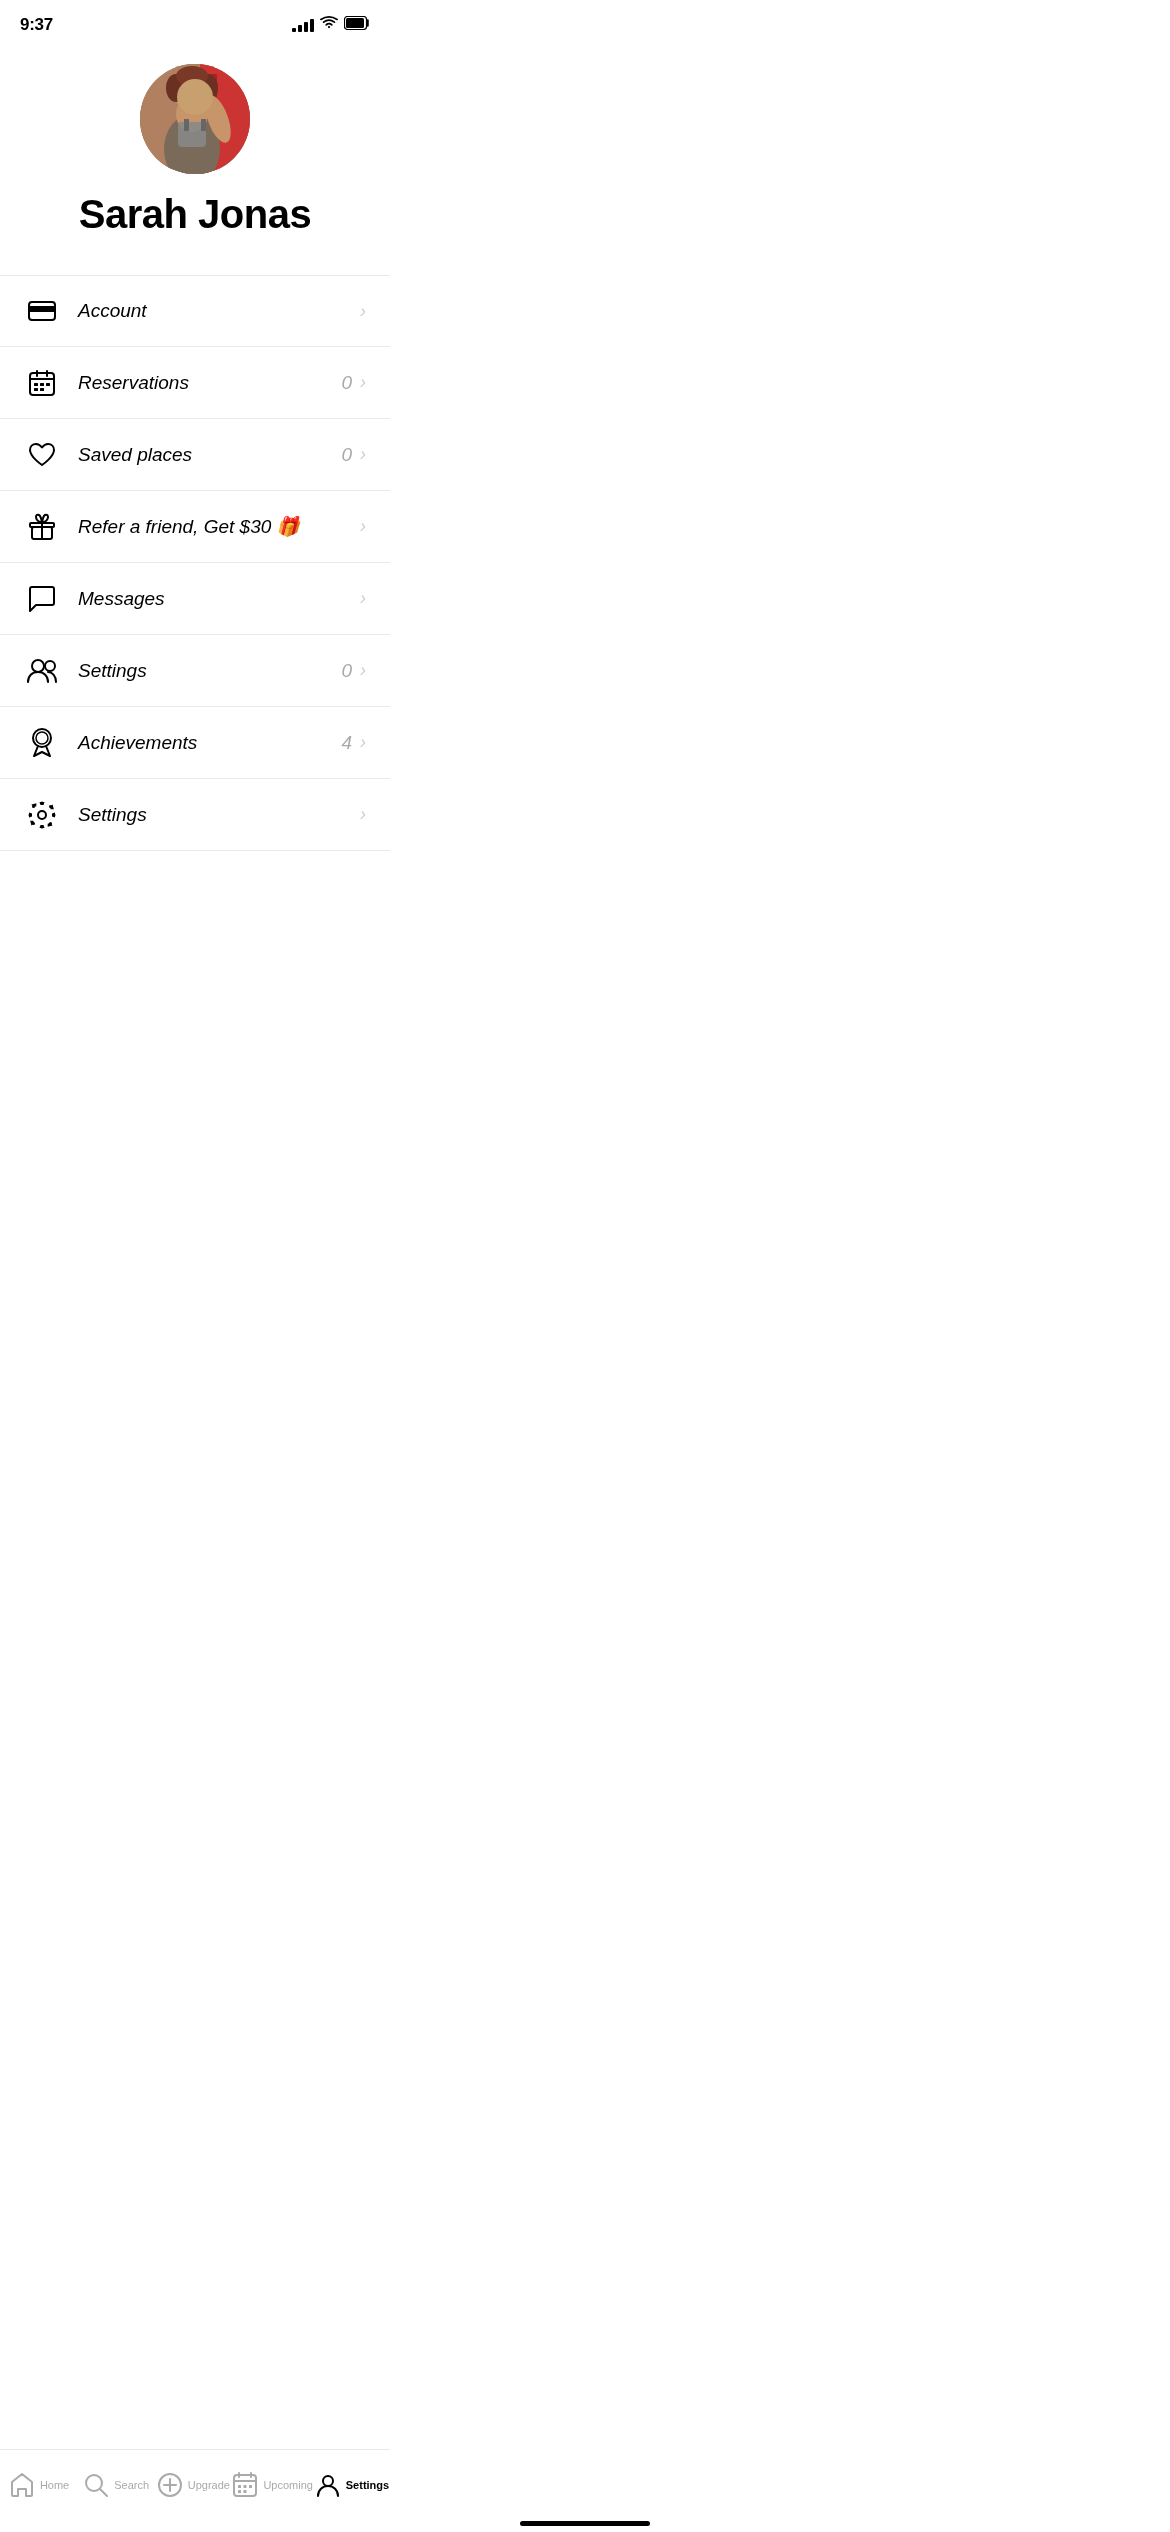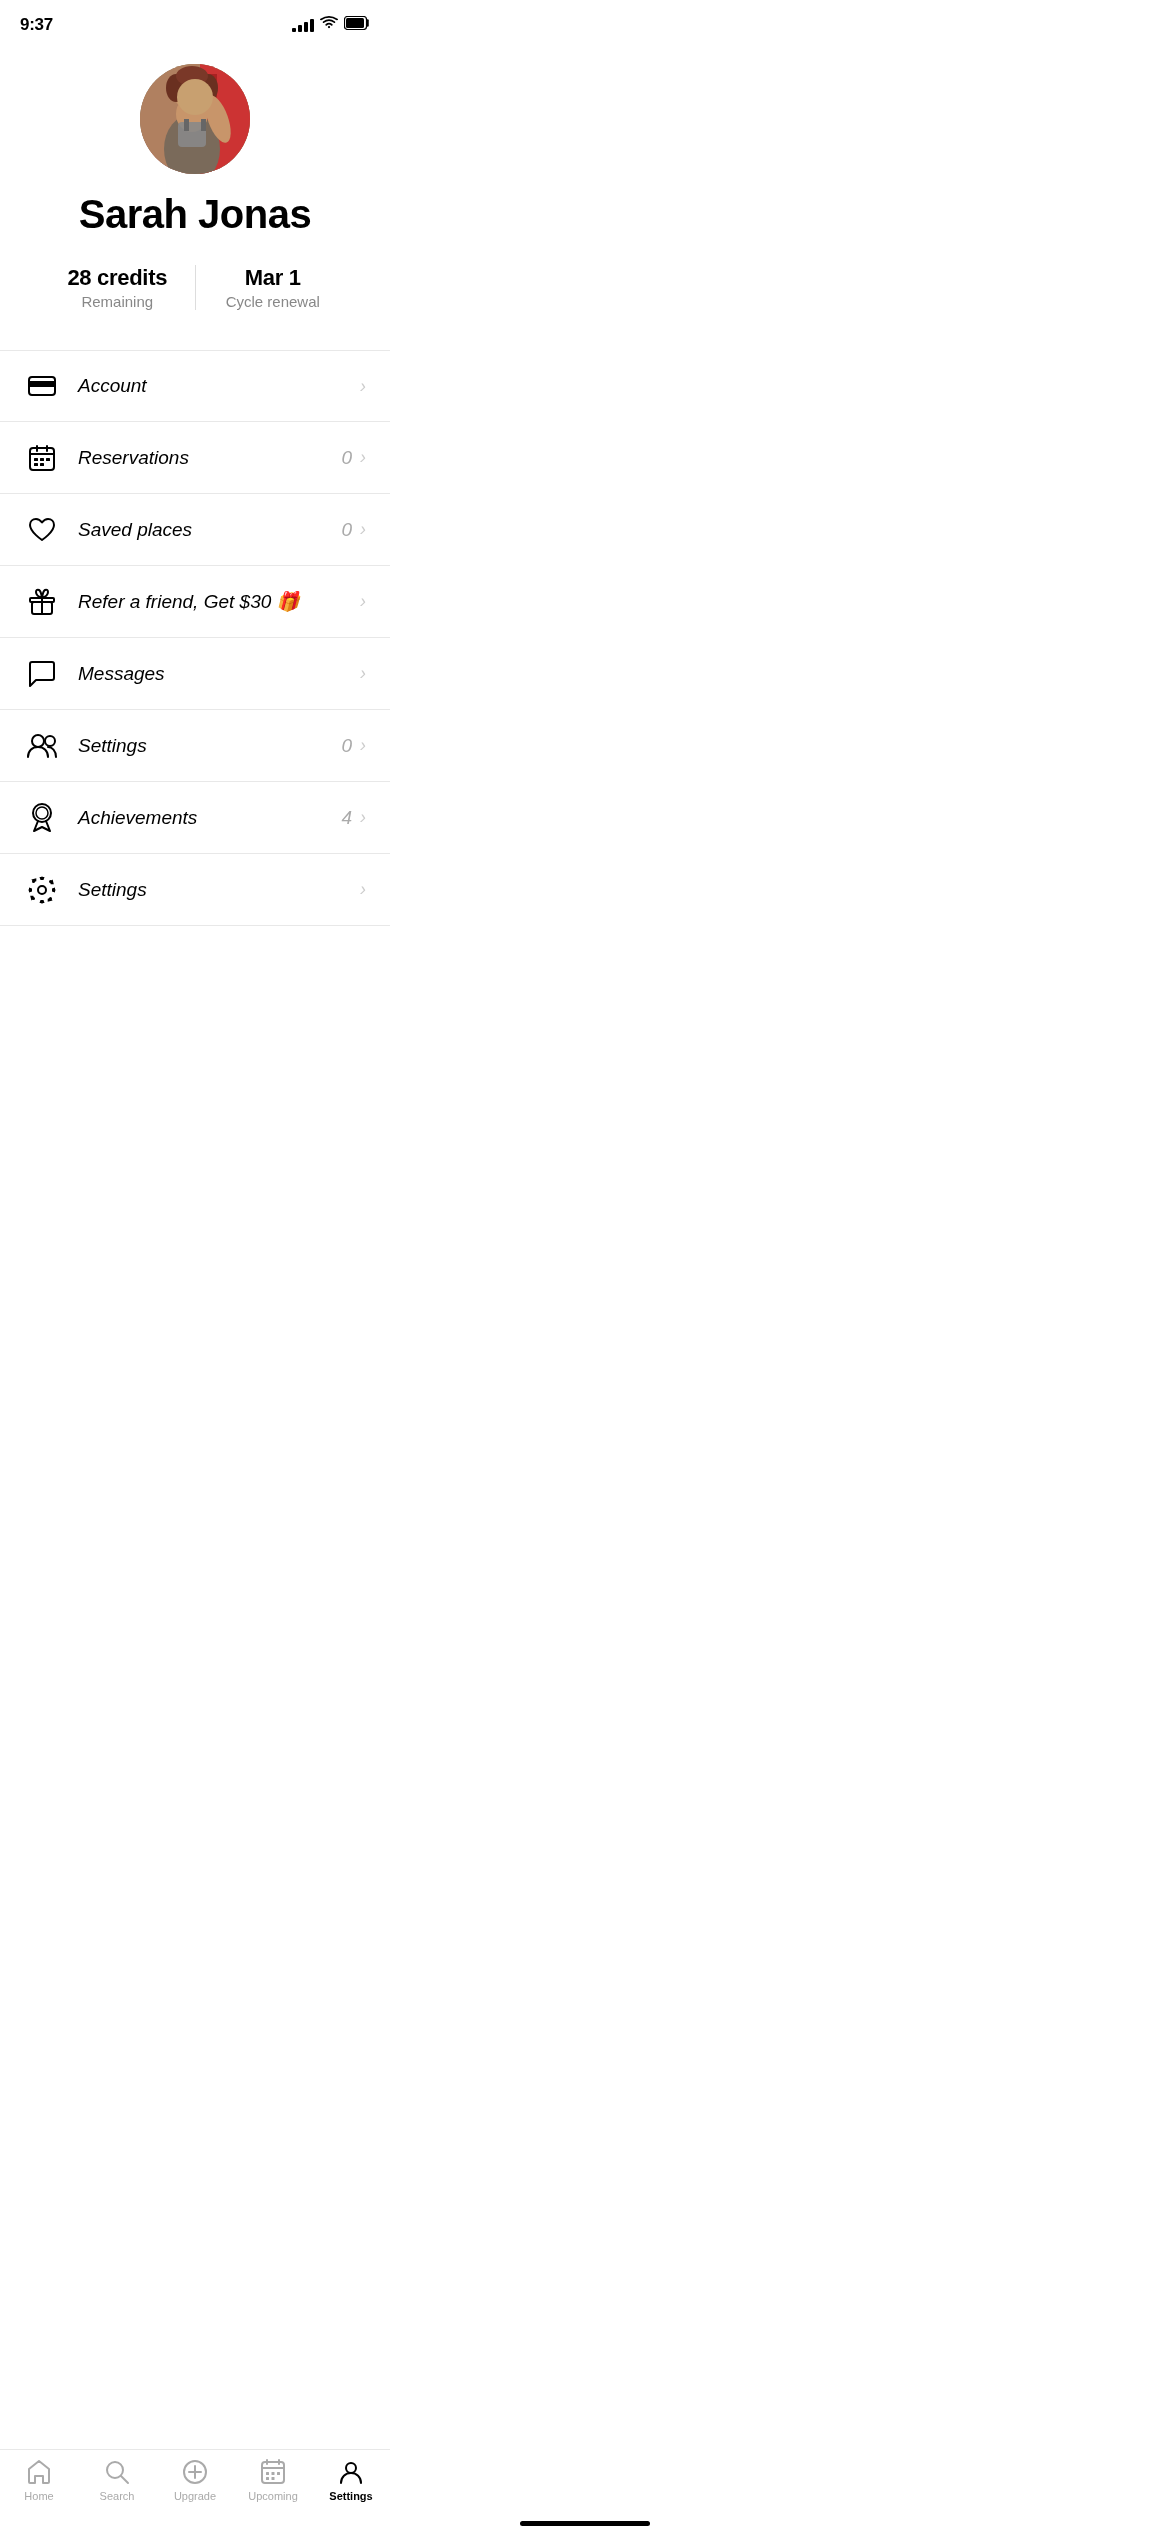--- a/index.html
+++ b/index.html
@@ -222,23 +222,23 @@
       border-top: 1px solid #e8e8e8;
       display: flex;
       align-items: stretch;
       height: 83px;
       padding-bottom: 20px;
     }
 
     .tab-item {
       flex: 1;
       display: flex;
-      flex-direction: column;
-      align-items: center;
-      justify-content: flex-start;
+      flex-direction: row;
+      align-items: center;
+      justify-content: center;
       gap: 4px;
       cursor: pointer;
       padding-top: 8px;
     }
 
     .tab-icon {
       width: 28px;
       height: 28px;
       display: flex;
       align-items: center;
@@ -349,31 +349,20 @@
 
           <path d="M47 37 Q52 40 57 37" stroke="#aa5040" stroke-width="1.5" fill="none" stroke-linecap="round"></path>
 
           <ellipse cx="78" cy="55" rx="10" ry="25" fill="#c8956a" transform="rotate(-20, 78, 55)"></ellipse>
         </svg>
       </div>
     </div>
 
     <div class="user-name">Sarah Jonas</div>
 
-    <div class="stats-row">
-      <div class="stat-item">
-        <span class="stat-value">28 credits</span>
-        <span class="stat-label">Remaining</span>
-      </div>
-      <div class="stat-divider"></div>
-      <div class="stat-item">
-        <span class="stat-value">Mar 1</span>
-        <span class="stat-label">Cycle renewal</span>
-      </div>
-    </div>
   </div>
 
   <div class="menu-list">
 
     <div class="menu-item">
       <div class="menu-icon">
         <svg width="28" height="22" viewBox="0 0 28 22">
           <rect x="1" y="2" width="26" height="18" rx="3"></rect>
           <rect x="1" y="7" width="26" height="4" fill="#000"></rect>
         </svg>

